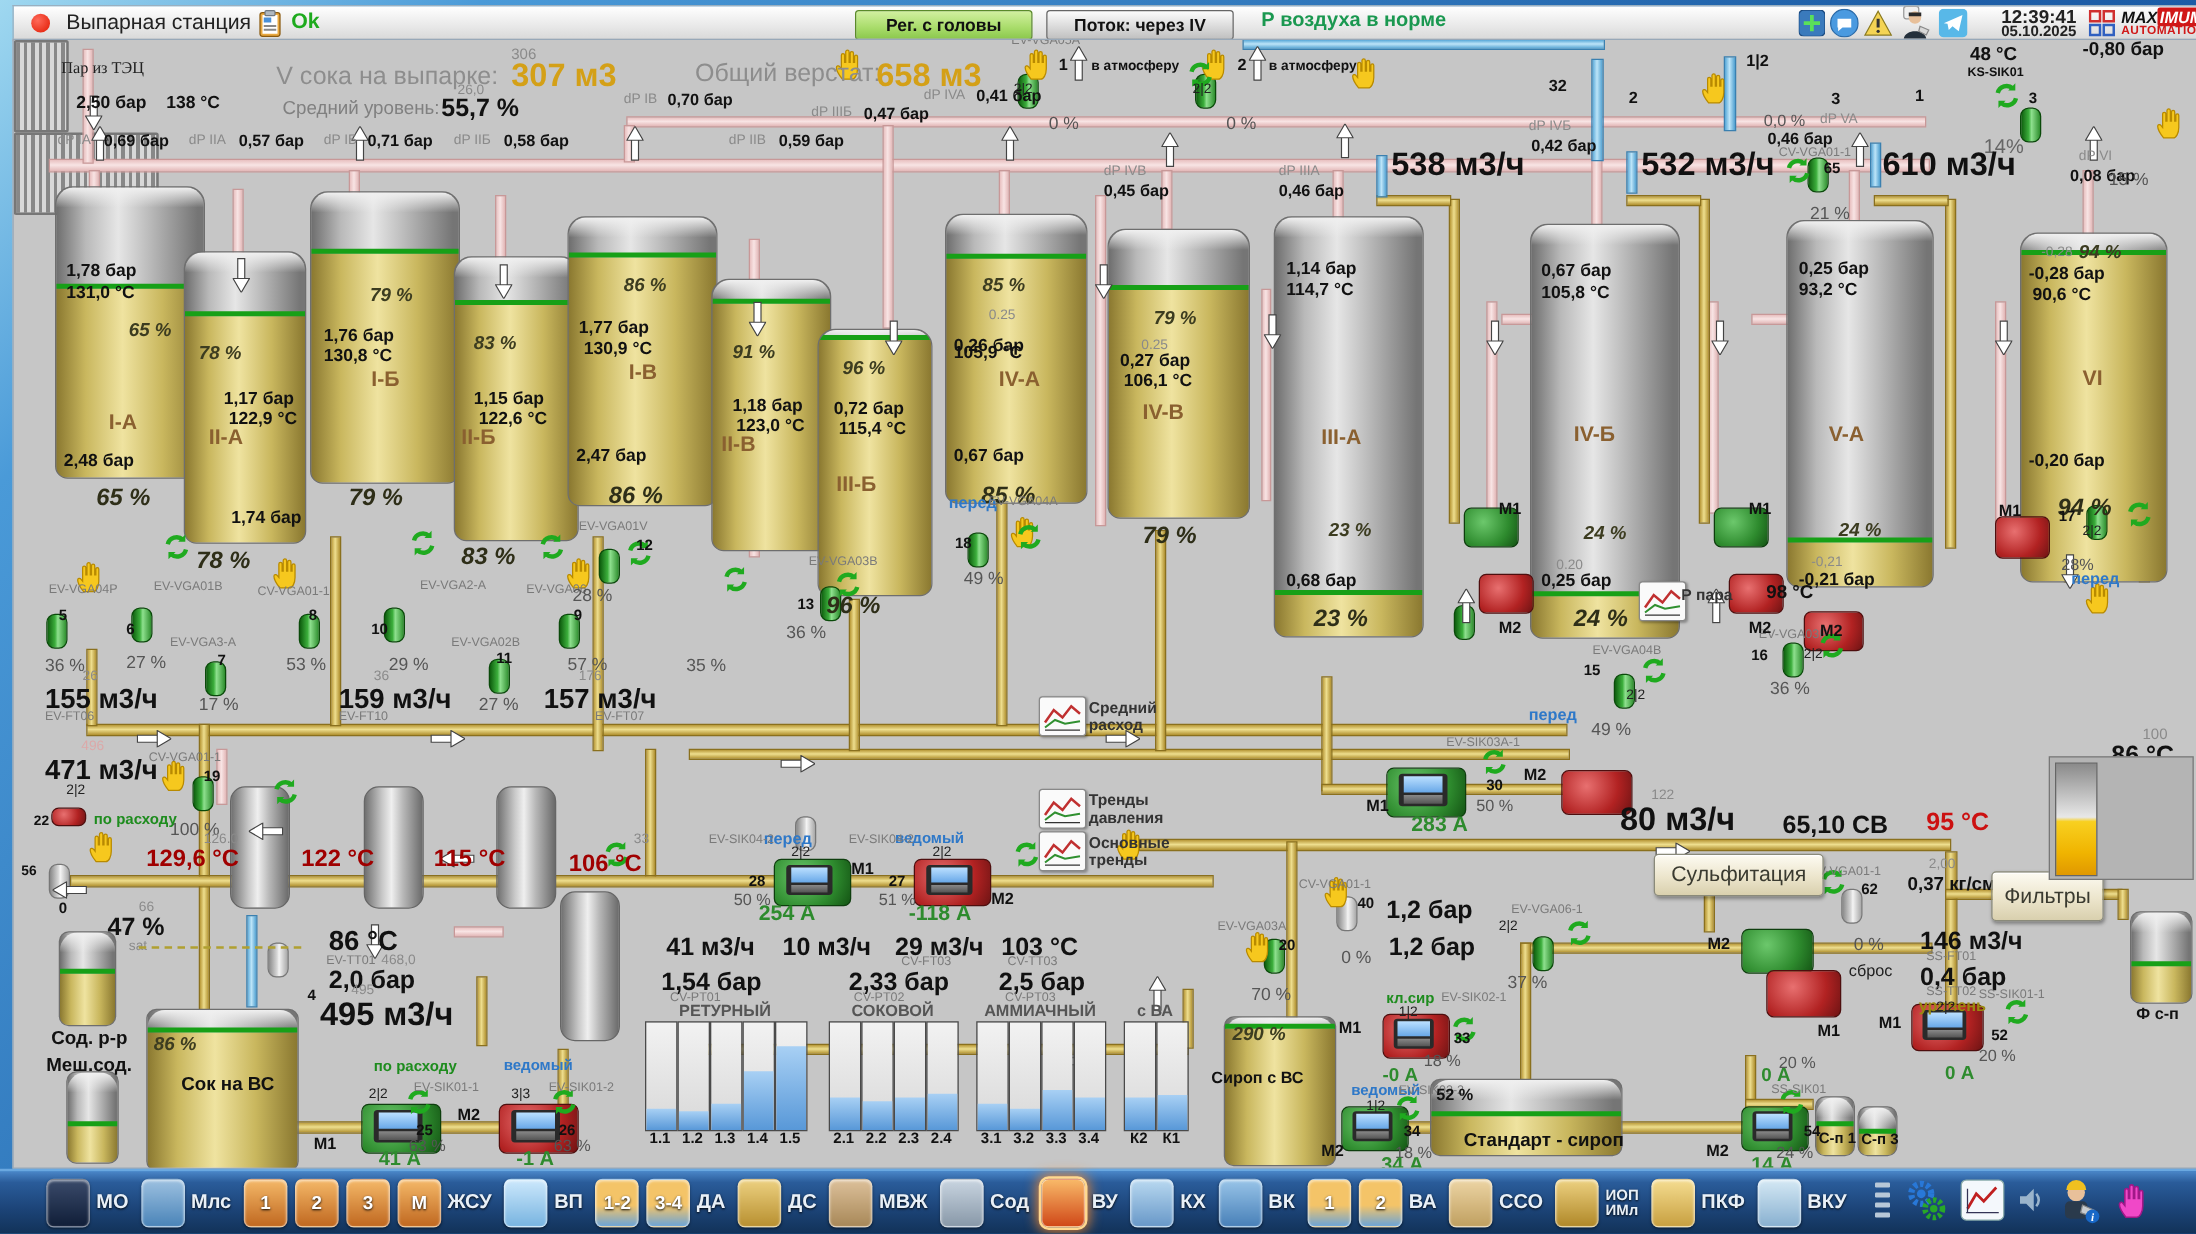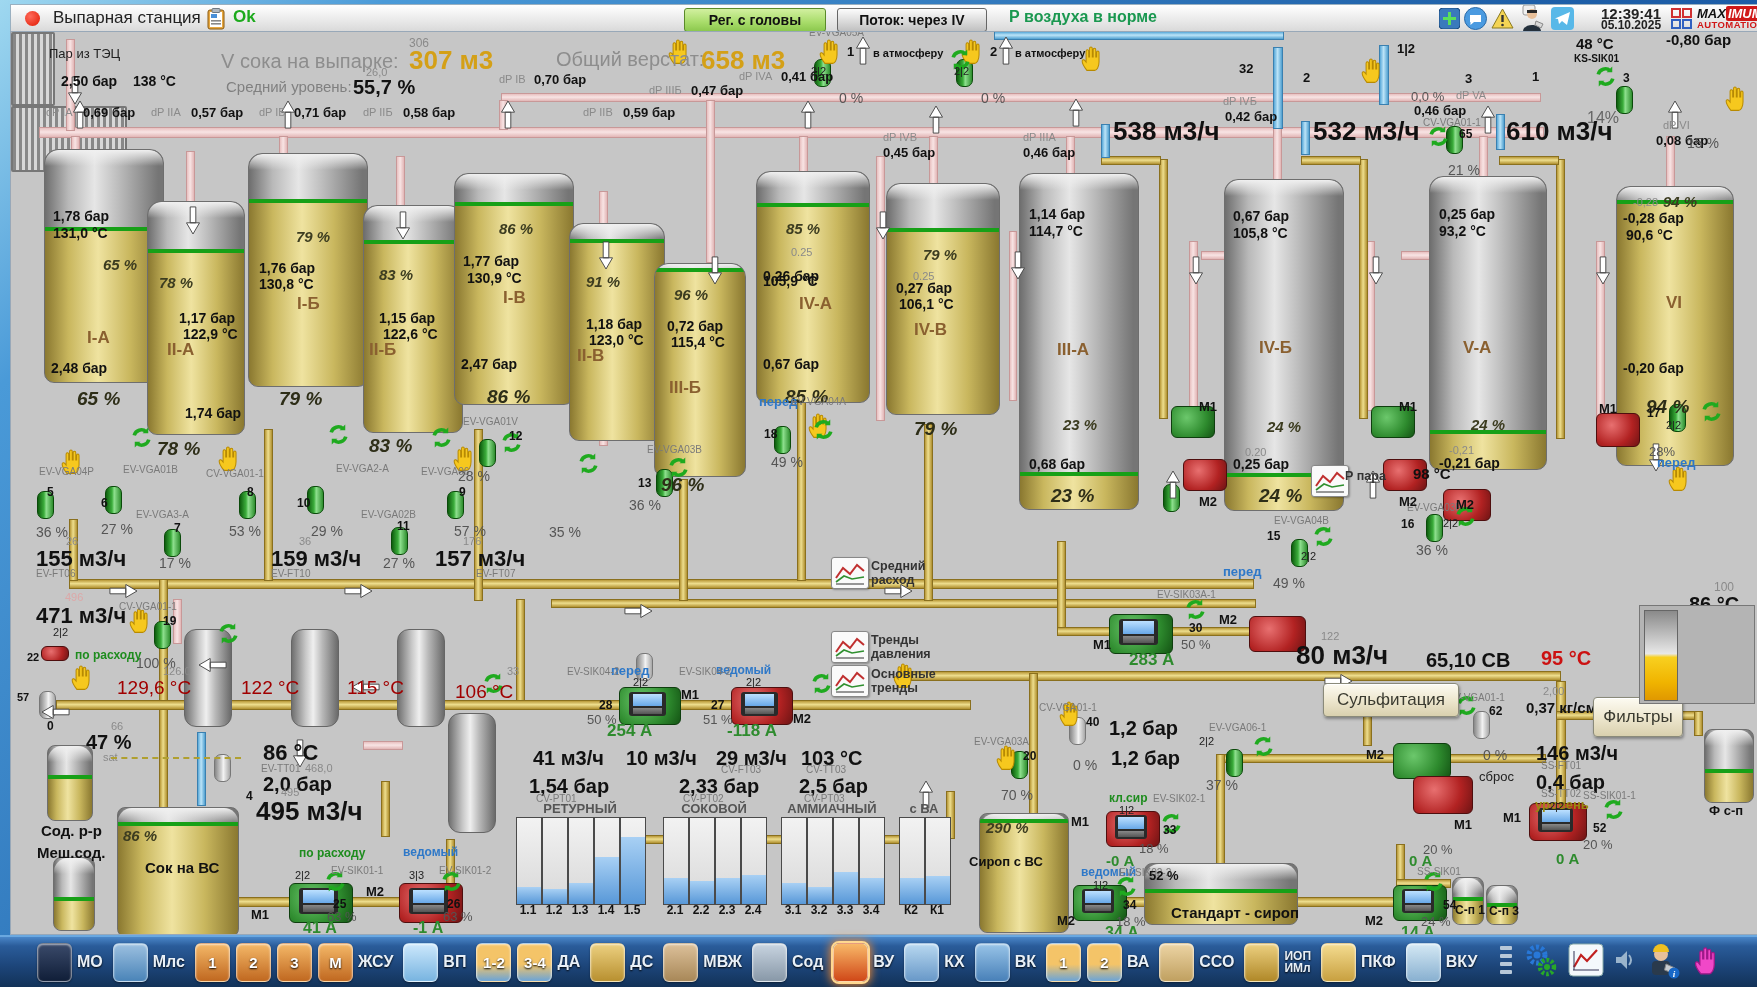--- a/index.html
+++ b/index.html
@@ -12,21 +12,21 @@
   .pk11{font-size:11px;color:#dca8a8}
   .n11{font-size:11px;color:#222}.n13{font-size:13px;color:#222}
   .b10{font-size:10px;font-weight:bold;color:#111}.b11{font-size:11px;font-weight:bold;color:#111}
   .b12{font-size:12px;font-weight:bold;color:#111}.b13{font-size:13px;font-weight:bold;color:#111}
   .b14{font-size:14px;font-weight:bold;color:#111}.b15{font-size:15px;font-weight:bold;color:#111}
   .b17{font-size:17px;font-weight:bold;color:#111}.b20{font-size:20px;font-weight:bold;color:#111}
   .b22{font-size:22px;font-weight:bold;color:#111}.b26{font-size:26px;font-weight:bold;color:#111}
   .gr13{font-size:13px;color:#555}.gr14{font-size:14px;color:#555}.gr15{font-size:15px;color:#808080}
   .gr16{font-size:16px;color:#666}.gr20{font-size:20px;color:#8d8d8d}
   .gold26{font-size:26px;font-weight:bold;color:#d4a017}
-  .red19{font-size:19px;font-weight:normal;color:#a00000}.red20{font-size:20px;font-weight:bold;color:#cc1111}
+  .red19{font-size:19px;font-weight:bold;color:#a00000}.red20{font-size:20px;font-weight:bold;color:#cc1111}
   .grn12{font-size:12px;font-weight:bold;color:#1e8c1e}
   .blu12{font-size:12px;font-weight:bold;color:#2e78c8}.blu13{font-size:13px;font-weight:bold;color:#2e78c8}
   .amp15{font-size:15px;font-weight:bold;color:#2e8b2e}.amp16{font-size:16px;font-weight:bold;color:#2e8b2e}.amp17{font-size:17px;font-weight:bold;color:#2e8b2e}
   .it15{font-size:15px;font-weight:bold;font-style:italic;color:#3c3c20}
   .it19{font-size:19px;font-weight:bold;font-style:italic;color:#2e2e18}
   .tn17{font-size:17px;font-weight:bold;color:#8a6030}
   .olv13{font-size:13px;font-weight:bold;color:#9a8a10}
   .pipe{position:absolute;box-sizing:border-box;}
   .pk{background:linear-gradient(180deg,#e8c0c0,#f8e4e4 45%,#e2b6b6);border:1px solid #c89898;}
   .pkv{background:linear-gradient(90deg,#e8c0c0,#f8e4e4 45%,#e2b6b6);border:1px solid #c89898;}
@@ -619,21 +619,21 @@
           <path d="M18.5 2.5v5.5h-5.5z" fill="#1faa1f"></path>
           <path d="M19 14a7 7 0 0 1-11.5 3.5" stroke="#1faa1f" stroke-width="3.4" fill="none"></path>
           <path d="M5.5 21.5V16H11z" fill="#1faa1f"></path>
         </svg></div>
       <div class="icon" style="left: 1582px; top: 32px;"><svg width="25" height="25" viewBox="0 0 24 24">
           <path d="M5 10a7 7 0 0 1 11.5-3.5" stroke="#1faa1f" stroke-width="3.4" fill="none"></path>
           <path d="M18.5 2.5v5.5h-5.5z" fill="#1faa1f"></path>
           <path d="M19 14a7 7 0 0 1-11.5 3.5" stroke="#1faa1f" stroke-width="3.4" fill="none"></path>
           <path d="M5.5 21.5V16H11z" fill="#1faa1f"></path>
         </svg></div>
-      <div class="lab n13" style="left: 38px; top: 15px;">Пар из ТЭЦ</div>
+      <div class="lab n13" style="left: 38px; top: 15px; font-family: Liberation Serif, serif;">Пар из ТЭЦ</div>
       <div class="lab b14" style="left: 50px; top: 42px;">2,50 бар</div>
       <div class="lab b14" style="left: 122px; top: 42px;">138 °C</div>
       <div class="lab gr20" style="left: 210px; top: 19px;">V сока на выпарке:</div>
       <div class="lab g12" style="left: 398px; top: 5px;">306</div>
       <div class="lab gold26" style="left: 398px; top: 15px;">307 м3</div>
       <div class="lab gr20" style="left: 545px; top: 17px;">Общий верстат:</div>
       <div class="lab gold26" style="left: 690px; top: 15px;">658 м3</div>
       <div class="lab gr15" style="left: 215px; top: 47px;">Средний уровень:</div>
       <div class="lab g11" style="left: 355px; top: 35px;">26,0</div>
       <div class="lab b20" style="left: 342px; top: 45px;">55,7 %</div>
@@ -808,21 +808,21 @@
       <div class="lab g11" style="left: 452px; top: 504px;">176</div>
       <div class="lab g10" style="left: 424px; top: 537px; margin-left: 41px;">EV-FT07</div>
       <div class="lab b22" style="left: 25px; top: 572px;">471 м3/ч</div>
       <div class="lab pk11" style="left: 54px; top: 560px;">496</div>
       <div class="lab g10" style="left: 108px; top: 570px;">CV-VGA01-1</div>
       <div class="lab b12" style="left: 152px; top: 583px;">19</div>
       <div class="lab gr14" style="left: 125px; top: 624px;">100 %</div>
       <div class="lab b11" style="left: 16px; top: 620px;">22</div>
       <div class="lab n11" style="left: 42px; top: 595px;">2|2</div>
       <div class="lab grn12" style="left: 64px; top: 617px;">по расходу</div>
-      <div class="lab b11" style="left: 6px; top: 660px;">57</div>
+      <div class="lab b11" style="left: 6px; top: 660px;">56</div>
       <div class="lab b12" style="left: 36px; top: 688px;">0</div>
       <div class="lab b20" style="left: 75px; top: 700px;">47 %</div>
       <div class="lab g11" style="left: 100px; top: 689px;">66</div>
       <div class="lab g11" style="left: 92px; top: 720px;">sat</div>
       <div class="lab red19" style="left: 106px; top: 646px;">129,6 °C</div>
       <div class="lab g11" style="left: 152px; top: 634px;">126.0</div>
       <div class="lab red19" style="left: 230px; top: 646px;">122 °C</div>
       <div class="lab red19" style="left: 336px; top: 646px;">115 °C</div>
       <div class="lab red19" style="left: 444px; top: 650px;">106 °C</div>
       <div class="lab g11" style="left: 496px; top: 634px;">33</div>

